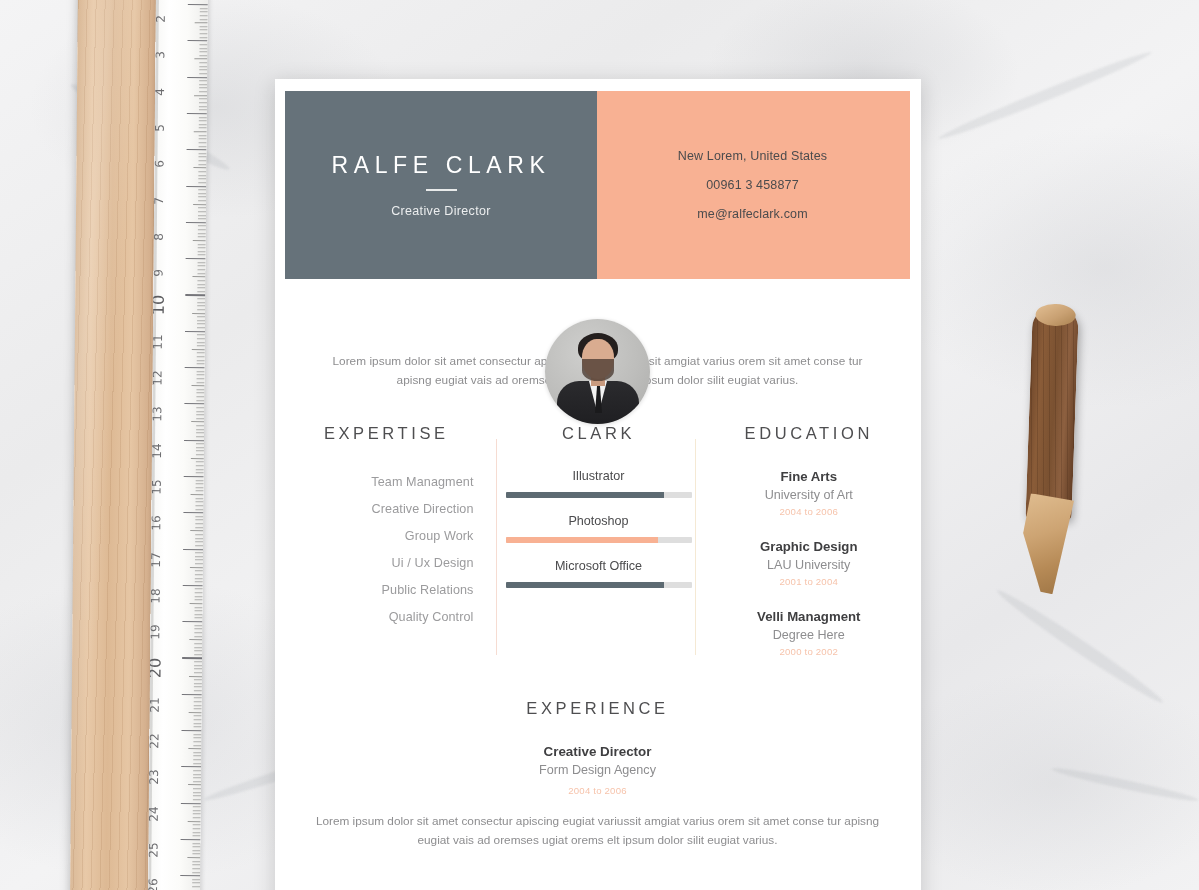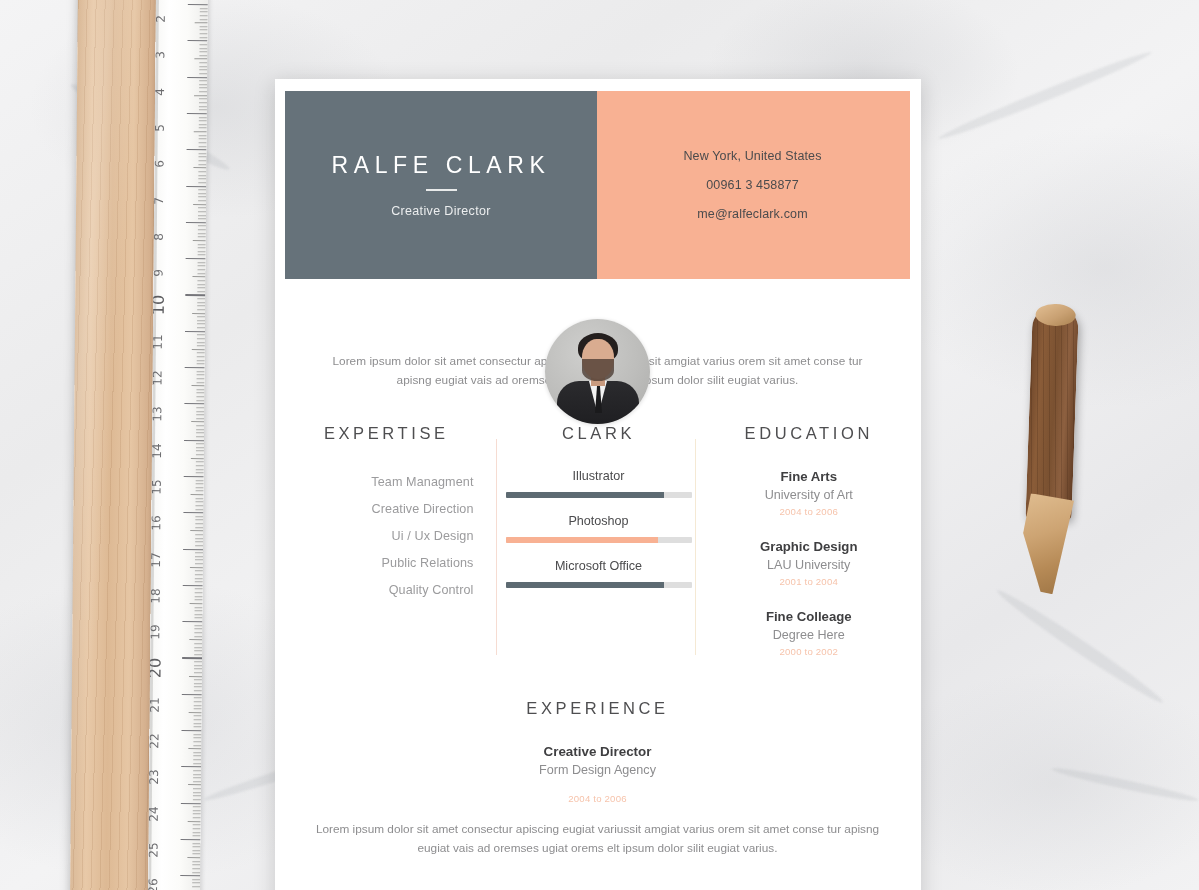--- a/index.html
+++ b/index.html
@@ -146,21 +146,21 @@
 
   .edu{text-align:center;margin-bottom:22px;}
   .edu .deg{font-size:13.2px;color:#3f3f41;font-weight:bold;margin-bottom:4px;}
   .edu .sch{font-size:12.6px;color:#8d8d8f;margin-bottom:4px;}
   .edu .yrs{font-size:9.6px;color:#f6c3ab;letter-spacing:.2px;}
 
   
   .exp{margin-top:20px;}
   .exp .entry{text-align:center;margin-bottom:16px;}
   .exp .role{font-size:13.4px;color:#3f3f41;font-weight:bold;margin-bottom:4px;}
-  .exp .org{font-size:12.6px;color:#8d8d8f;margin-bottom:16px;}
+  .exp .org{font-size:12.6px;color:#8d8d8f;margin-bottom:8px;}
   .exp .yrs{font-size:9.6px;color:#f6c3ab;letter-spacing:.2px;}
   .exp .para{
     margin:0 26px;text-align:center;color:#8d8d8f;
     font-size:11.8px;line-height:19px;
   }
 </style>
 </head>
 <body>
 
 <div id="scene">
@@ -457,21 +457,21 @@
 <div id="card">
   <div class="inner">
 
     <div class="hdr">
       <div class="left">
         <div class="name">RALFE CLARK</div>
         <div class="rule"></div>
         <div class="role">Creative Director</div>
       </div>
       <div class="right">
-        <div>New York, United States</div>
+        <div>New Lorem, United States</div>
         <div>00961 3 458877</div>
         <div>me@ralfeclark.com</div>
       </div>
     </div>
 
     <div id="avatar">
       <div class="suit"></div>
       <div class="shirt"></div>
       <div class="tie"></div>
       <div class="neck"></div>
@@ -484,20 +484,21 @@
 
     <div class="cols">
       <div class="divider d1"></div>
       <div class="divider d2"></div>
 
       <div class="col expertise">
         <div class="sechead">EXPERTISE</div>
         <ul id="expertise-list">
             <li>Team Managment</li>
             <li>Creative Direction</li>
+            <li>Group Work</li>
             <li>Ui / Ux Design</li>
             <li>Public Relations</li>
             <li>Quality Control</li>
           </ul>
       </div>
 
       <div class="col skills">
         <div class="sechead">CLARK</div>
         <div id="skills-list">
             <div class="skill">
@@ -528,21 +529,21 @@
               <div class="deg">Fine Arts</div>
               <div class="sch">University of Art</div>
               <div class="yrs">2004 to 2006</div>
             </div>
             <div class="edu">
               <div class="deg">Graphic Design</div>
               <div class="sch">LAU University</div>
               <div class="yrs">2001 to 2004</div>
             </div>
             <div class="edu">
-              <div class="deg">Fine Colleage</div>
+              <div class="deg">Velli Managment</div>
               <div class="sch">Degree Here</div>
               <div class="yrs">2000 to 2002</div>
             </div>
           </div>
       </div>
     </div>
 
     <div class="exp">
       <div class="sechead">EXPERIENCE</div>
       <div id="experience-list">

